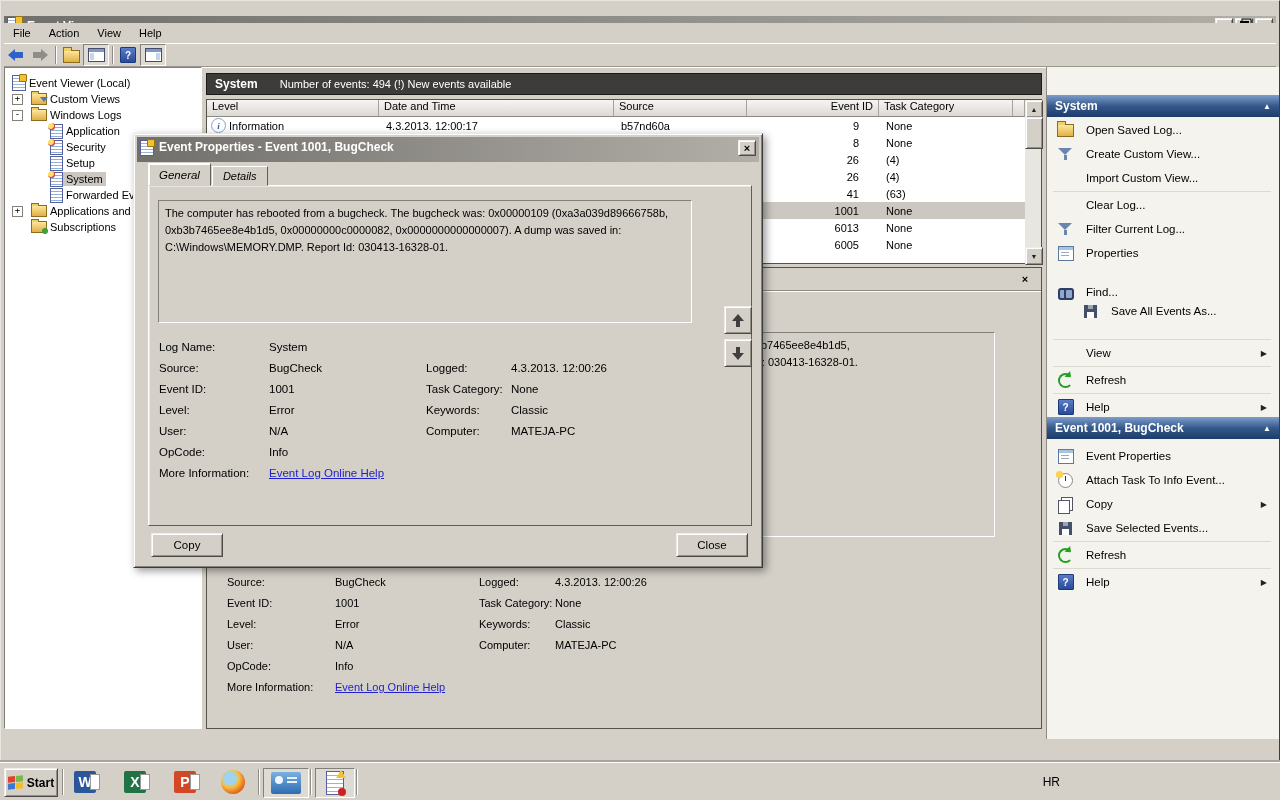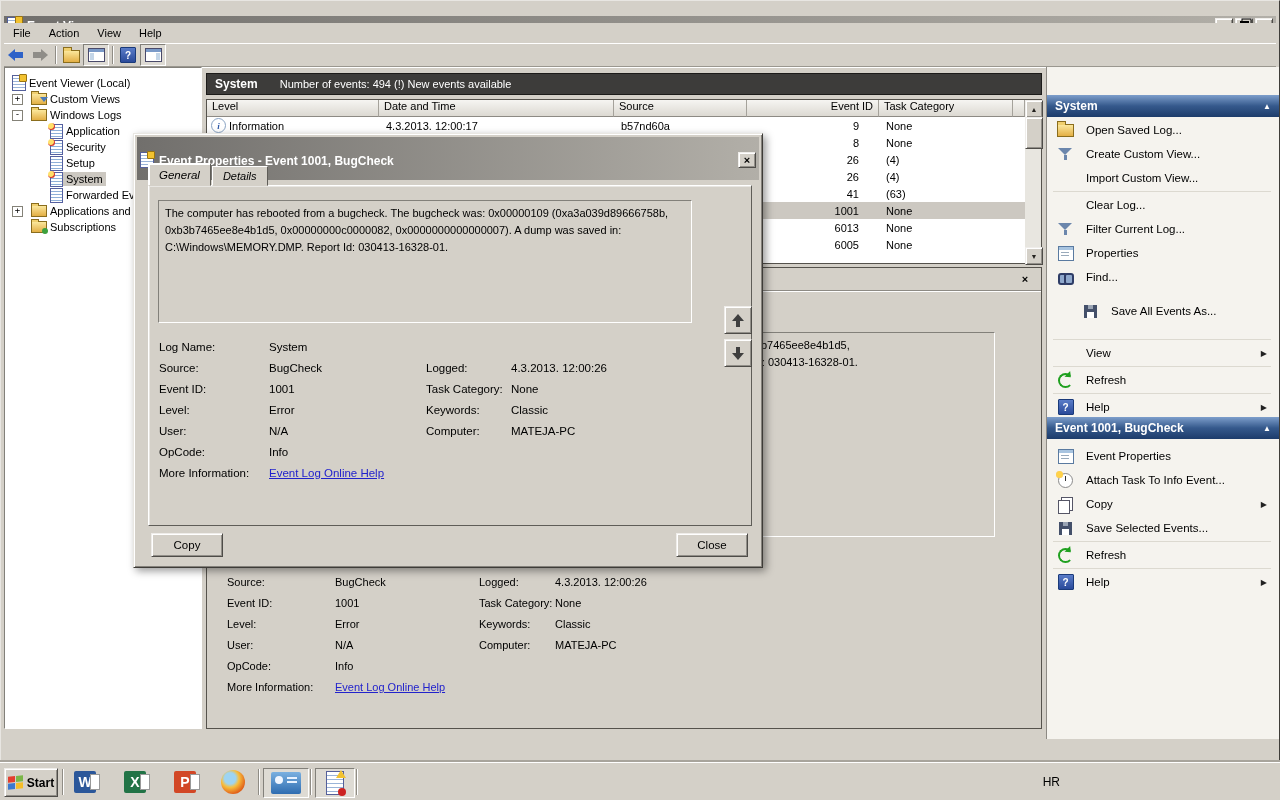--- a/index.html
+++ b/index.html
@@ -118,21 +118,21 @@
   .i-task{width:13px;height:13px;border-radius:50%;background:#fff;border:1px solid #8a8a8a;position:relative;}
   .i-task:before{content:"";position:absolute;left:6px;top:2px;width:1px;height:5px;background:#333;}
   .i-task:after{content:"";position:absolute;left:-3px;top:-3px;width:7px;height:7px;border-radius:50%;
       background:radial-gradient(circle,#ffd24a 0 60%,#e8940a 100%);}
   .i-copy{width:10px;height:12px;background:#fff;border:1px solid #556;position:relative;margin-left:3px;}
   .i-copy:before{content:"";position:absolute;left:-4px;top:2px;width:10px;height:12px;background:#fff;border:1px solid #556;}
   
   .dialog{position:absolute;left:133px;top:133px;width:630px;height:435px;background:#d4d0c8;z-index:50;
       border:1px solid;border-color:#e9e7e2 #3e3c38 #3e3c38 #e9e7e2;box-shadow:inset 1px 1px 0 #fff,inset -1px -1px 0 #84817b,3px 3px 8px rgba(0,0,0,.4);box-sizing:border-box;}
   .dlg-title{position:absolute;left:3px;top:3px;right:3px;height:19px;background:linear-gradient(90deg,#716f6c,#b2afa8);
-      display:flex;align-items:flex-end;padding:12px 3px;}
+      display:flex;align-items:flex-start;padding:3px 3px;}
   .dlg-title .t{color:#fff;font-weight:bold;font-size:12px;margin-left:5px;}
   .dlg-x{margin-left:auto;width:16px;height:14px;display:flex;align-items:center;justify-content:center;font-weight:bold;font-size:11px;}
   .tabs{position:absolute;left:14px;top:31px;height:21px;display:flex;align-items:flex-end;z-index:3;font-style:italic;}
   .tab{height:18px;padding:0 10px;display:flex;align-items:center;background:#d4d0c8;
       border:1px solid;border-color:#fff #5f5d58 #d4d0c8 #fff;margin-right:1px;}
   .tab.active{height:21px;font-size:11.5px;border-bottom:1px solid #d4d0c8;box-shadow:inset 1px 1px 0 #fff;}
   .tab-page{position:absolute;left:14px;top:51px;width:602px;height:339px;
       border:1px solid;border-color:#fff #5f5d58 #5f5d58 #fff;box-shadow:inset 1px 1px 0 #e8e6e2;}
   .dlg-msg{position:absolute;left:24px;top:66px;width:534px;height:123px;box-sizing:border-box;
       border:1px solid;border-color:#82807a #fff #fff #82807a;padding:4px 8px 4px 6px;font-size:11px;line-height:17px;overflow:hidden;}
@@ -411,21 +411,21 @@
             <span class="i-filter"></span>
           </span>
         <span class="act-label">Filter Current Log...</span>
       </div>
       <div class="act-item" style="top:175px;">
         <span class="act-ic">
             <span class="i-props"></span>
           </span>
         <span class="act-label">Properties</span>
       </div>
-      <div class="act-item" style="top:199px;text-align:center;">
+      <div class="act-item" style="top:214px;text-align:center;">
         <span class="act-ic">
             <span class="i-find"></span>
           </span>
         <span class="act-label">Find...</span>
       </div>
       <div class="act-item" style="top:233px;margin-left:25px;">
         <span class="act-ic">
             <span class="i-save"></span>
           </span>
         <span class="act-label">Save All Events As...</span>

